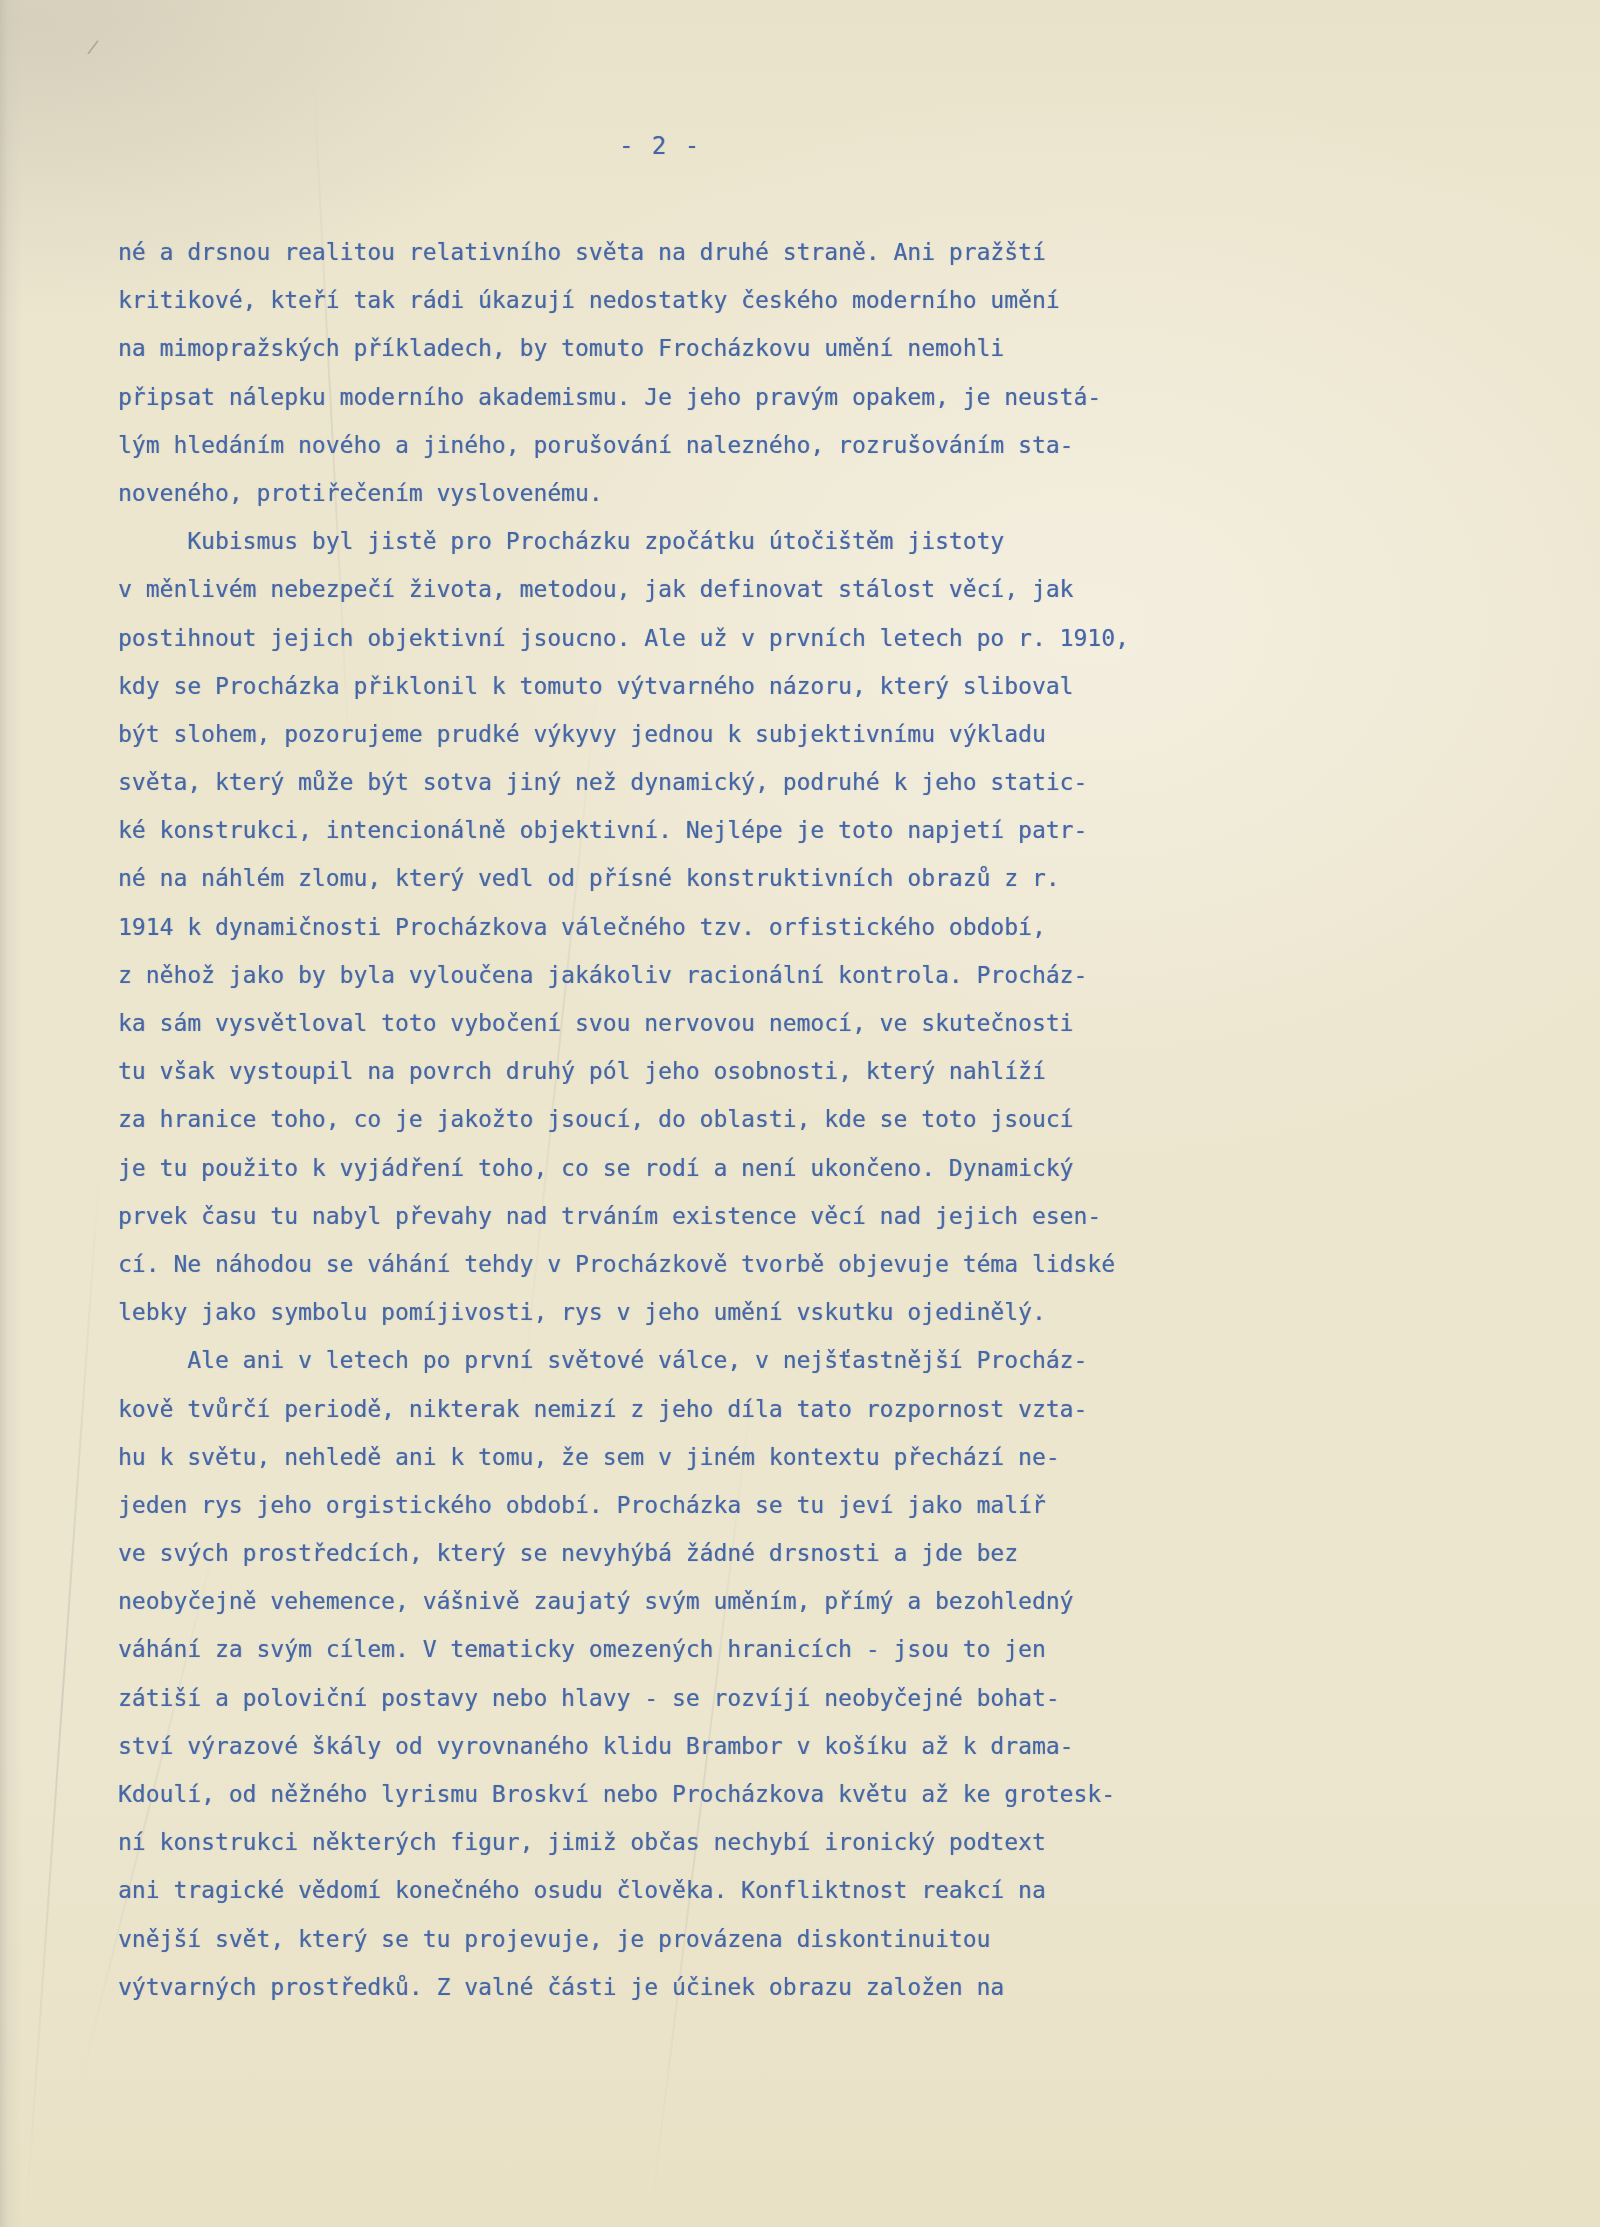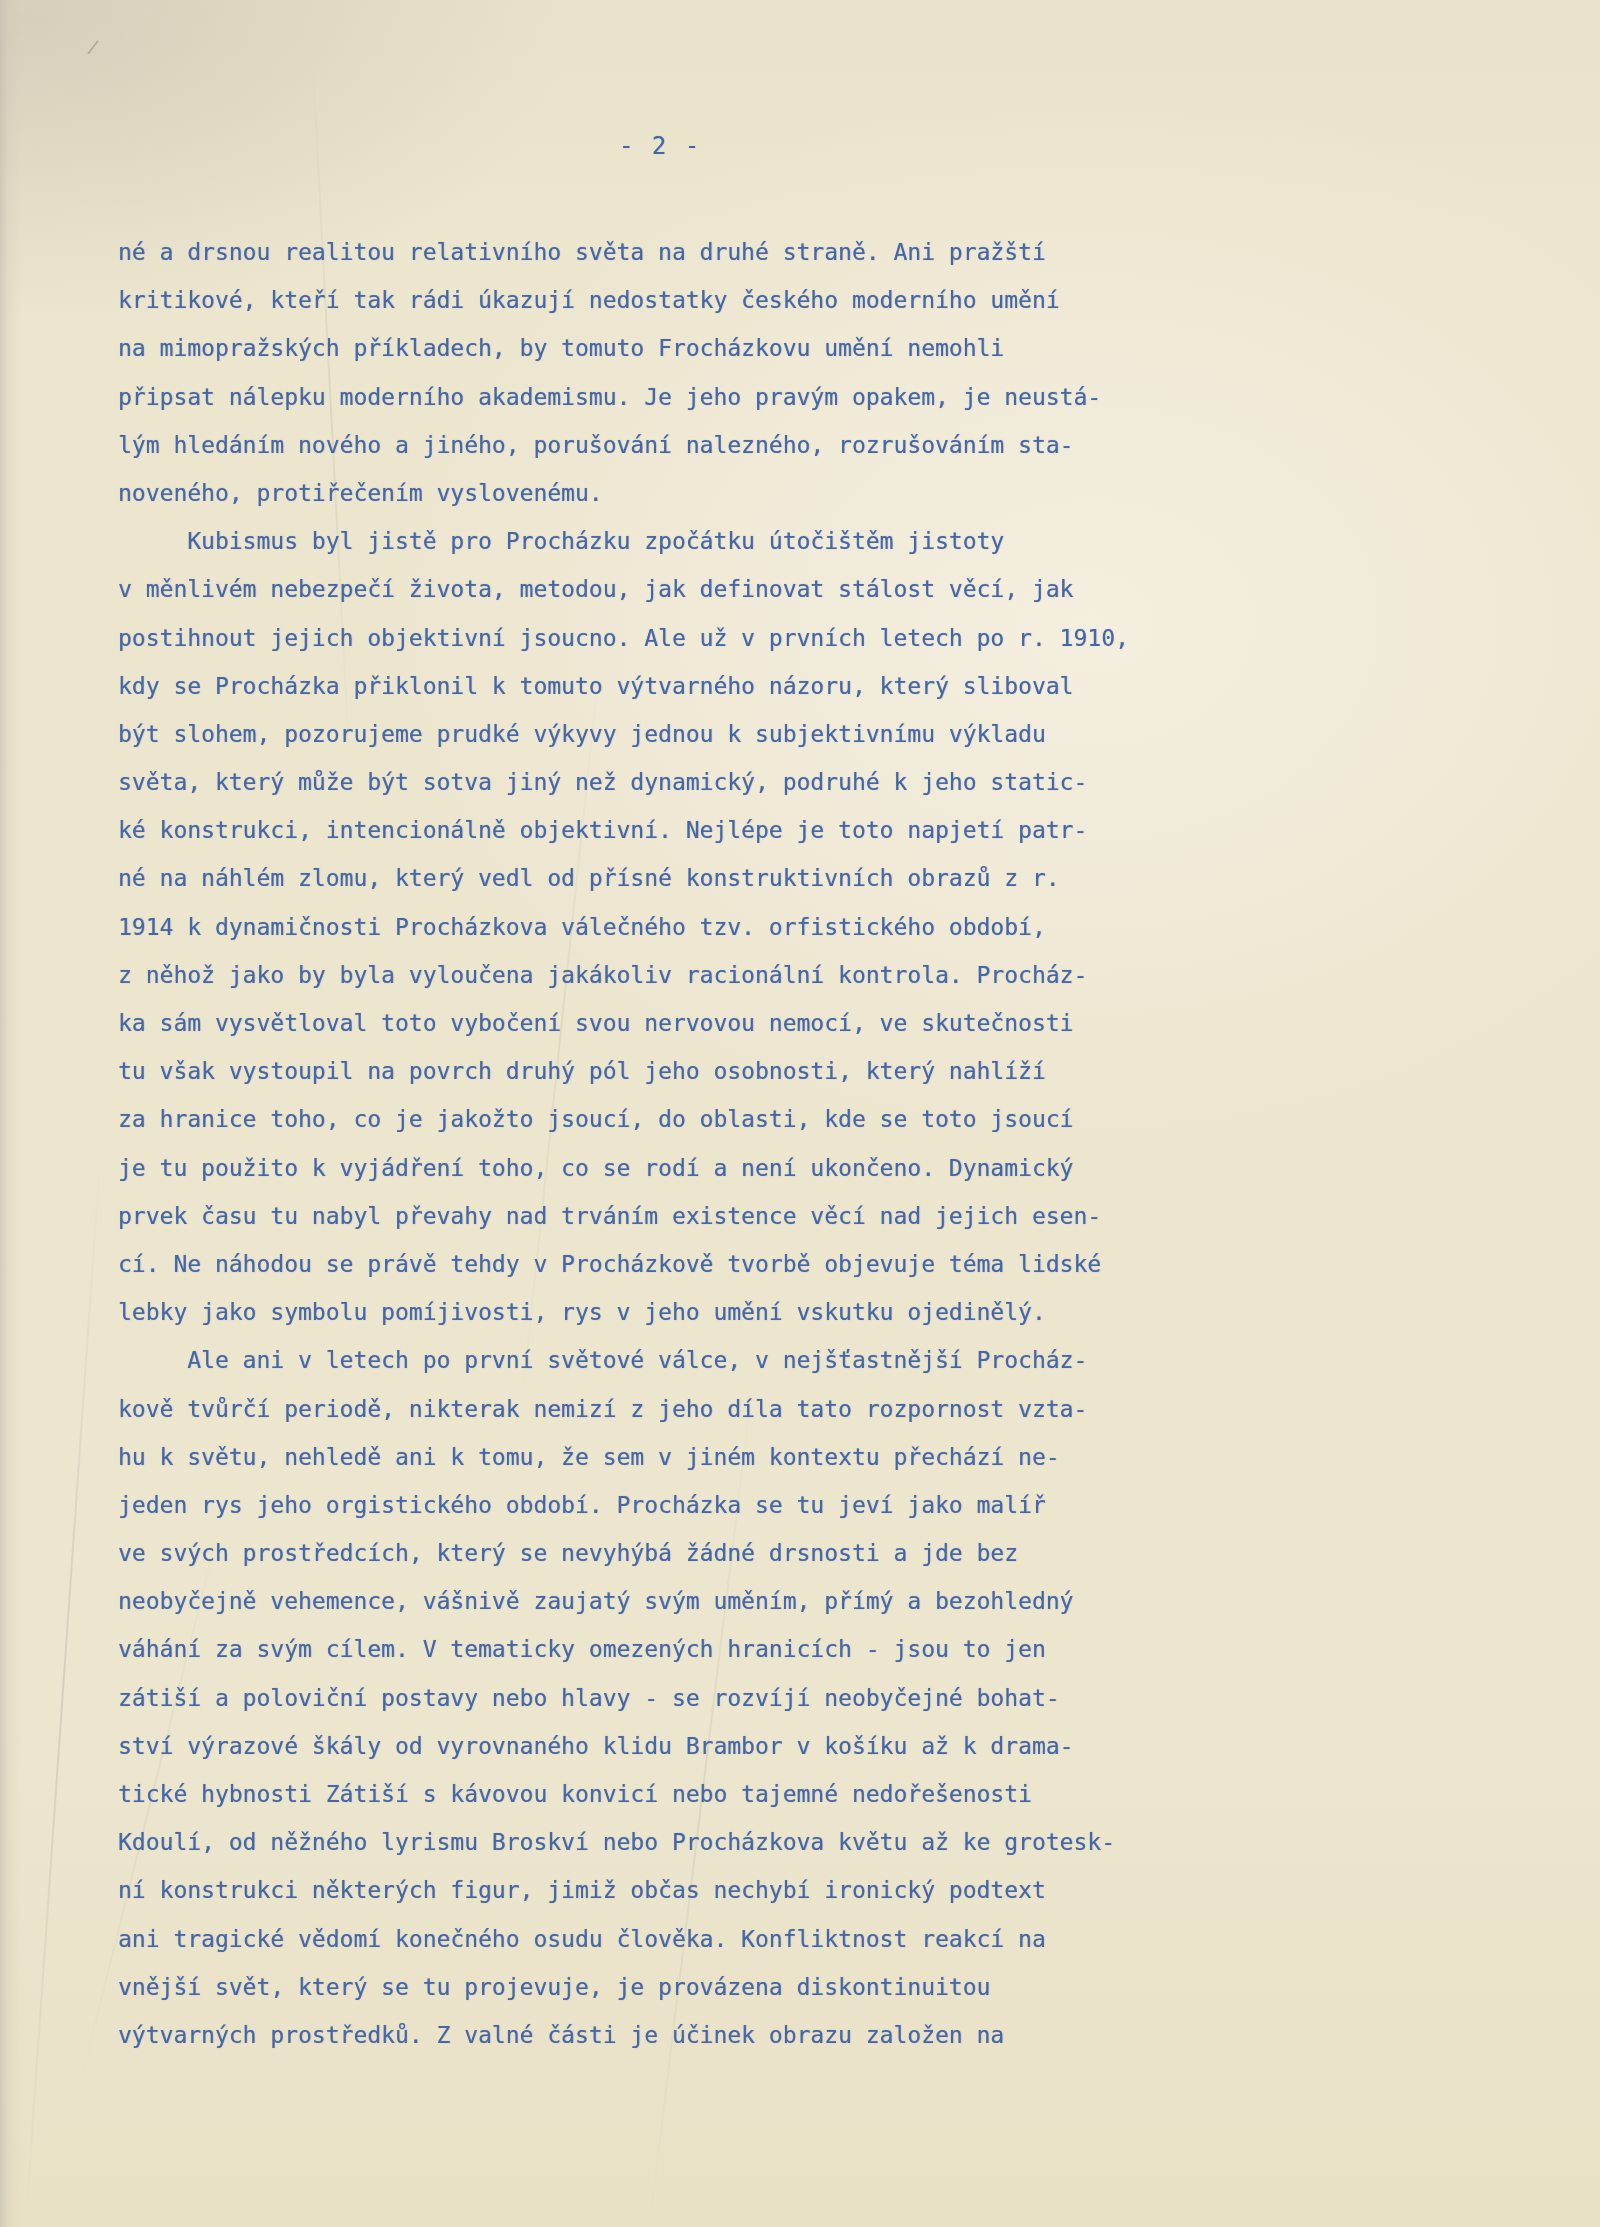--- a/index.html
+++ b/index.html
@@ -99,32 +99,31 @@
     <div class="line">světa, který může být sotva jiný než dynamický, podruhé k jeho static-</div>
     <div class="line">ké konstrukci, intencionálně objektivní. Nejlépe je toto napjetí patr-</div>
     <div class="line">né na náhlém zlomu, který vedl od přísné konstruktivních obrazů z r.</div>
     <div class="line">1914 k dynamičnosti Procházkova válečného tzv. orfistického období,</div>
     <div class="line">z něhož jako by byla vyloučena jakákoliv racionální kontrola. Procház-</div>
     <div class="line">ka sám vysvětloval toto vybočení svou nervovou nemocí, ve skutečnosti</div>
     <div class="line">tu však vystoupil na povrch druhý pól jeho osobnosti, který nahlíží</div>
     <div class="line">za hranice toho, co je jakožto jsoucí, do oblasti, kde se toto jsoucí</div>
     <div class="line">je tu použito k vyjádření toho, co se rodí a není ukončeno. Dynamický</div>
     <div class="line">prvek času tu nabyl převahy nad trváním existence věcí nad jejich esen-</div>
-    <div class="line">cí. Ne náhodou se právě tehdy v Procházkově tvorbě objevuje téma lidské</div>
+    <div class="line">cí. Ne náhodou se váhání tehdy v Procházkově tvorbě objevuje téma lidské</div>
     <div class="line">lebky jako symbolu pomíjivosti, rys v jeho umění vskutku ojedinělý.</div>
     <div class="line">     Ale ani v letech po první světové válce, v nejšťastnější Procház-</div>
     <div class="line">kově tvůrčí periodě, nikterak nemizí z jeho díla tato rozpornost vzta-</div>
     <div class="line">hu k světu, nehledě ani k tomu, že sem v jiném kontextu přechází ne-</div>
     <div class="line">jeden rys jeho orgistického období. Procházka se tu jeví jako malíř</div>
     <div class="line">ve svých prostředcích, který se nevyhýbá žádné drsnosti a jde bez</div>
     <div class="line">neobyčejně vehemence, vášnivě zaujatý svým uměním, přímý a bezohledný</div>
     <div class="line">váhání za svým cílem. V tematicky omezených hranicích - jsou to jen</div>
     <div class="line">zátiší a poloviční postavy nebo hlavy - se rozvíjí neobyčejné bohat-</div>
     <div class="line">ství výrazové škály od vyrovnaného klidu Brambor v košíku až k drama-</div>
-    <div class="line">tické hybnosti Zátiší s kávovou konvicí nebo tajemné nedořešenosti</div>
     <div class="line">Kdoulí, od něžného lyrismu Broskví nebo Procházkova květu až ke grotesk-</div>
     <div class="line">ní konstrukci některých figur, jimiž občas nechybí ironický podtext</div>
     <div class="line">ani tragické vědomí konečného osudu člověka. Konfliktnost reakcí na</div>
     <div class="line">vnější svět, který se tu projevuje, je provázena diskontinuitou</div>
     <div class="line">výtvarných prostředků. Z valné části je účinek obrazu založen na</div>
   </div>
 
 </div>
 
 </body></html>

